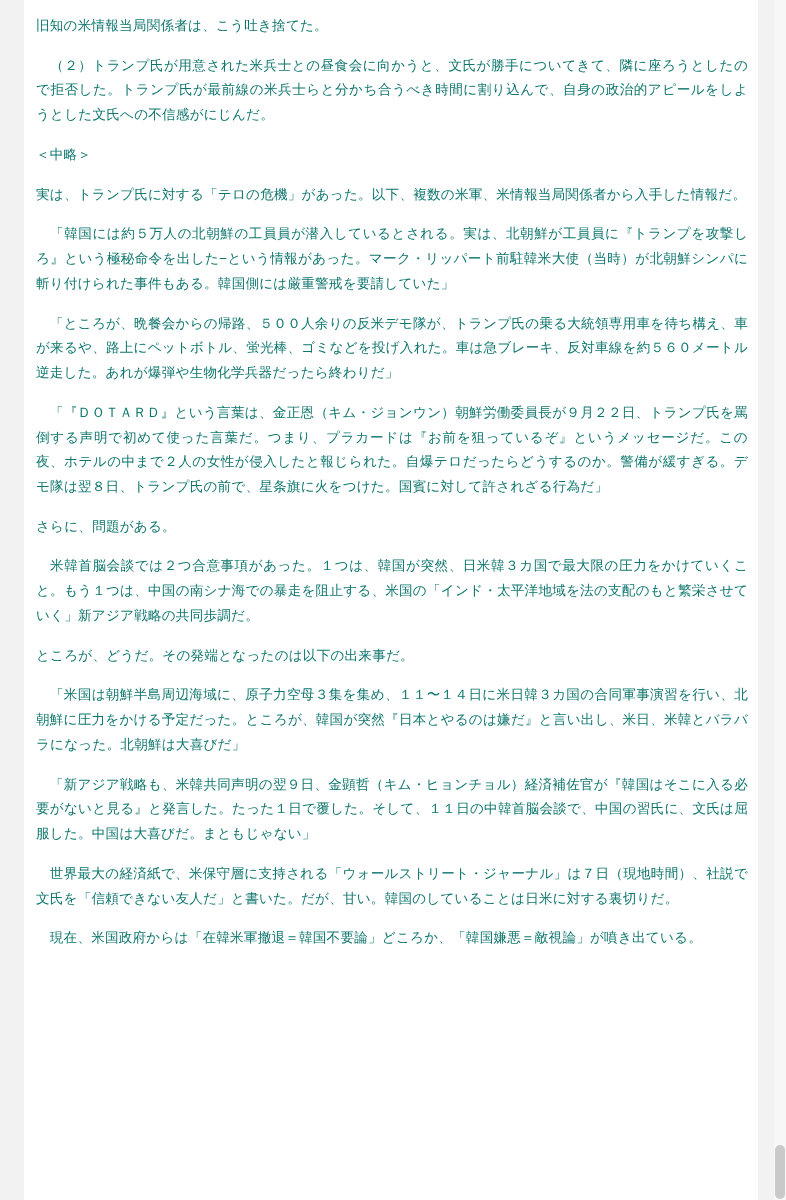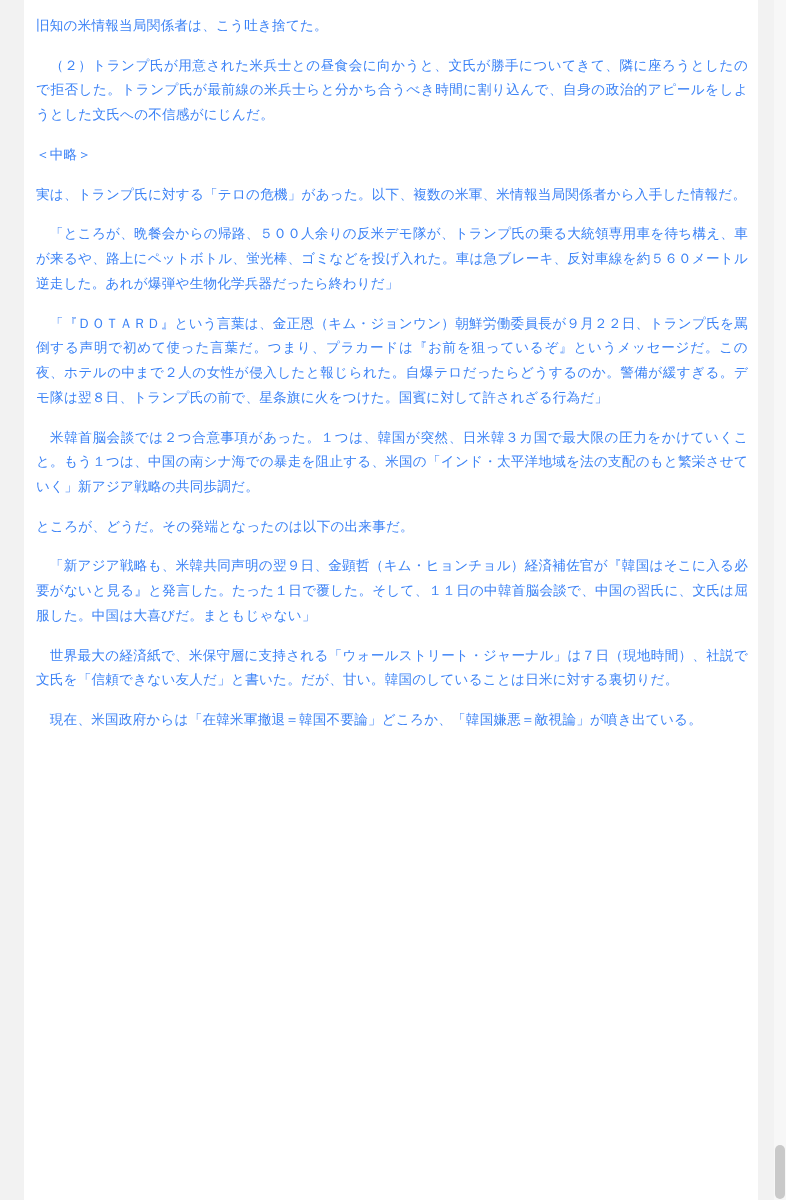--- a/index.html
+++ b/index.html
@@ -52,42 +52,45 @@
     margin: 0 38px 0 36px;
     padding-top: 14px;
     padding-bottom: 26px;
     width: 712px;
     box-sizing: border-box;
   }
   p.para {
     margin: 0 0 15px 0;
     font-size: 13.6px;
     line-height: 1.82;
-    color: #3b82f6;
+    color: #0f766e;
     text-align: justify;
     letter-spacing: 0.2px;
     font-family: "Liberation Sans", sans-serif;
   }
 </style>
 </head>
 <body>
 
 <div id="page">
 
   <div class="rail-left"></div>
 
   <div class="content">
     <p class="para">旧知の米情報当局関係者は、こう吐き捨てた。</p>
     <p class="para">　（２）トランプ氏が用意された米兵士との昼食会に向かうと、文氏が勝手についてきて、隣に座ろうとしたので拒否した。トランプ氏が最前線の米兵士らと分かち合うべき時間に割り込んで、自身の政治的アピールをしようとした文氏への不信感がにじんだ。</p>
     <p class="para">＜中略＞</p>
     <p class="para">実は、トランプ氏に対する「テロの危機」があった。以下、複数の米軍、米情報当局関係者から入手した情報だ。</p>
+    <p class="para">　「韓国には約５万人の北朝鮮の工員員が潜入しているとされる。実は、北朝鮮が工員員に『トランプを攻撃しろ』という極秘命令を出した−という情報があった。マーク・リッパート前駐韓米大使（当時）が北朝鮮シンパに斬り付けられた事件もある。韓国側には厳重警戒を要請していた」</p>
     <p class="para">　「ところが、晩餐会からの帰路、５００人余りの反米デモ隊が、トランプ氏の乗る大統領専用車を待ち構え、車が来るや、路上にペットボトル、蛍光棒、ゴミなどを投げ入れた。車は急ブレーキ、反対車線を約５６０メートル逆走した。あれが爆弾や生物化学兵器だったら終わりだ」</p>
     <p class="para">　「『ＤＯＴＡＲＤ』という言葉は、金正恩（キム・ジョンウン）朝鮮労働委員長が９月２２日、トランプ氏を罵倒する声明で初めて使った言葉だ。つまり、プラカードは『お前を狙っているぞ』というメッセージだ。この夜、ホテルの中まで２人の女性が侵入したと報じられた。自爆テロだったらどうするのか。警備が緩すぎる。デモ隊は翌８日、トランプ氏の前で、星条旗に火をつけた。国賓に対して許されざる行為だ」</p>
+    <p class="para">さらに、問題がある。</p>
     <p class="para">　米韓首脳会談では２つ合意事項があった。１つは、韓国が突然、日米韓３カ国で最大限の圧力をかけていくこと。もう１つは、中国の南シナ海での暴走を阻止する、米国の「インド・太平洋地域を法の支配のもと繁栄させていく」新アジア戦略の共同歩調だ。</p>
     <p class="para">ところが、どうだ。その発端となったのは以下の出来事だ。</p>
+    <p class="para">　「米国は朝鮮半島周辺海域に、原子力空母３集を集め、１１〜１４日に米日韓３カ国の合同軍事演習を行い、北朝鮮に圧力をかける予定だった。ところが、韓国が突然『日本とやるのは嫌だ』と言い出し、米日、米韓とバラバラになった。北朝鮮は大喜びだ」</p>
     <p class="para">　「新アジア戦略も、米韓共同声明の翌９日、金顕哲（キム・ヒョンチョル）経済補佐官が『韓国はそこに入る必要がないと見る』と発言した。たった１日で覆した。そして、１１日の中韓首脳会談で、中国の習氏に、文氏は屈服した。中国は大喜びだ。まともじゃない」</p>
     <p class="para">　世界最大の経済紙で、米保守層に支持される「ウォールストリート・ジャーナル」は７日（現地時間）、社説で文氏を「信頼できない友人だ」と書いた。だが、甘い。韓国のしていることは日米に対する裏切りだ。</p>
     <p class="para">　現在、米国政府からは「在韓米軍撤退＝韓国不要論」どころか、「韓国嫌悪＝敵視論」が噴き出ている。</p>
 
   </div>
 
   <div class="rail-right"></div>
   <div class="scroll-track">
     <div class="scroll-thumb"></div>
   </div>

